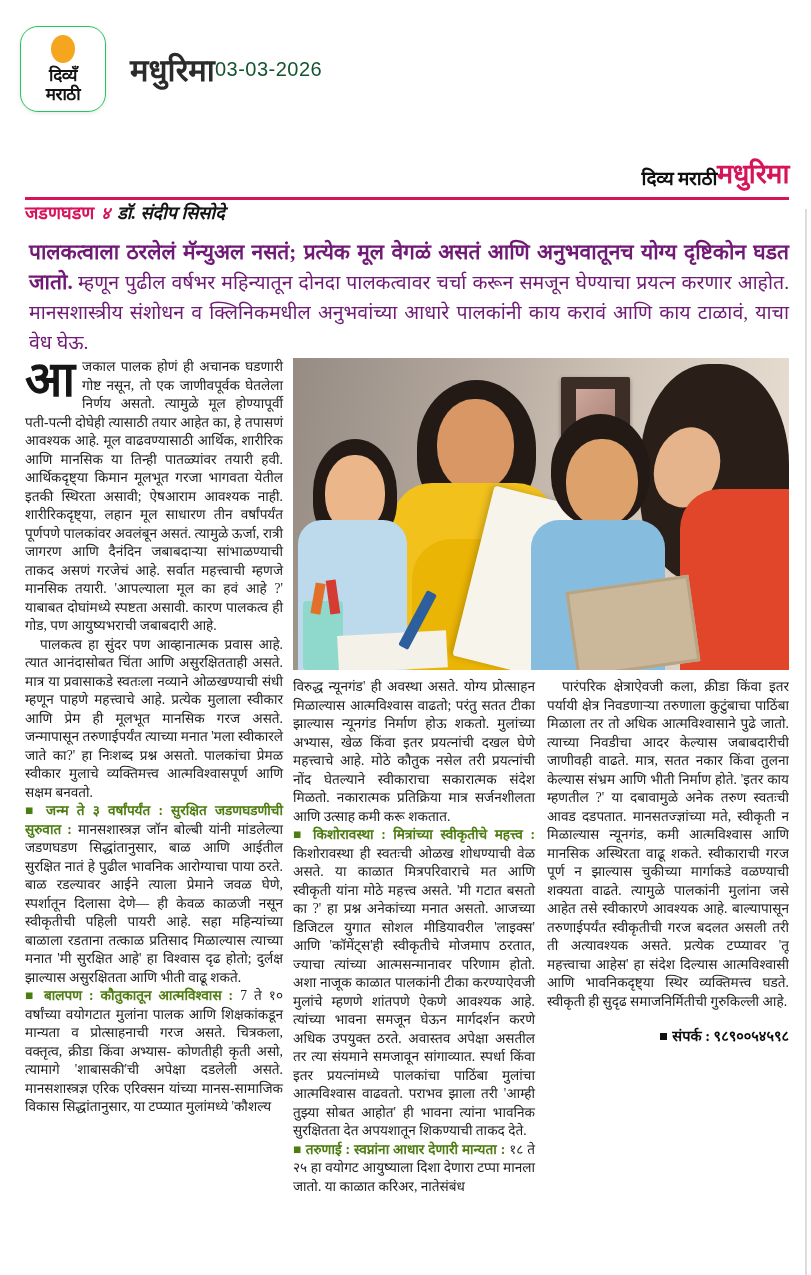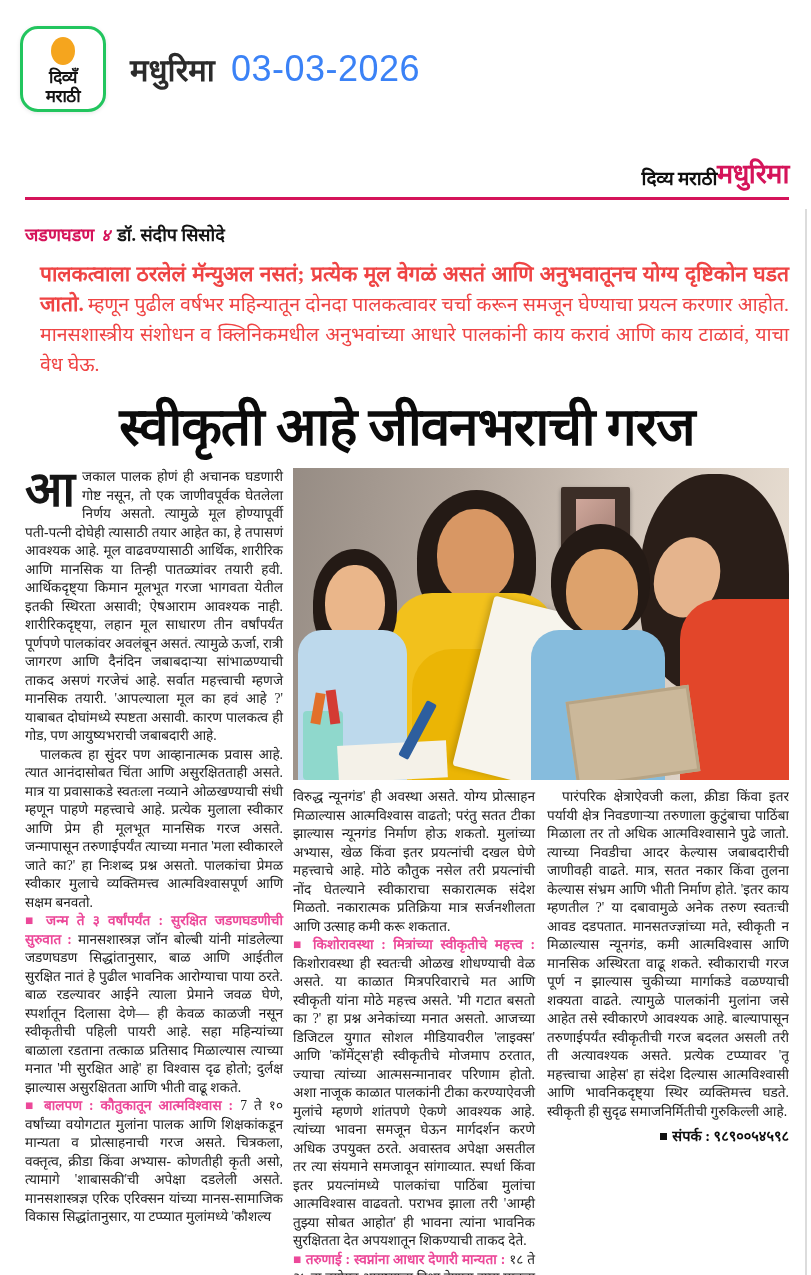--- a/index.html
+++ b/index.html
@@ -3,61 +3,61 @@
 <meta charset="utf-8">
 <style>
   html,body{margin:0;padding:0;}
   body{
     width:811px;height:1275px;overflow:hidden;background:#ffffff;
     font-family:"Liberation Serif", serif;color:#1c1c1c;position:relative;
   }
   
   .app-header{display:flex;align-items:center;padding:26px 0 14px 20px;background:#fff;}
   .logo-card{
-    width:86px;height:86px;border-radius:18px;background:#fff;border:3px solid #22c55e;
+    width:86px;height:86px;border-radius:18px;background:#fff;border:1px solid #22c55e;
     box-shadow:0 1px 4px rgba(0,0,0,.10);display:flex;flex-direction:column;align-items:center;
     justify-content:flex-start;padding-top:8px;box-sizing:border-box;cursor:pointer;
   }
   .logo-dot{width:24px;height:28px;border-radius:50%;background:#f5a51e;margin-bottom:3px;}
   .logo-t{font-family:"Liberation Sans",sans-serif;font-weight:800;font-size:17px;line-height:19px;color:#141414;letter-spacing:-.5px;}
   .app-title{font-family:"Liberation Sans",sans-serif;font-size:31px;font-weight:700;color:#2b2b2b;margin-left:24px;}
-  .app-date{font-family:"Liberation Sans",sans-serif;font-size:36px;font-weight:500;color:#3b82f6;margin-left:16px;letter-spacing:.5px;}
+  .app-date{font-family:"Liberation Sans",sans-serif;font-size:20px;font-weight:500;color:#14532d;margin-left:0;letter-spacing:.5px;}
   
   .page{padding:0 22px 0 25px;position:relative;}
   .page-edge{position:absolute;right:4px;top:55px;bottom:-1100px;width:2px;background:#dcdcdc;}
   .masthead{display:flex;justify-content:flex-end;align-items:flex-end;margin-top:28px;}
   .mh-left{font-size:19px;font-weight:900;color:#101010;letter-spacing:-.3px;}
   .mh-right{font-size:27px;font-weight:900;color:#d5145a;letter-spacing:-.5px;}
   .rule{height:3px;background:#d5145a;margin-top:6px;}
-  .kicker{margin-top:22px;display:flex;align-items:baseline;gap:7px;}
+  .kicker{display:flex;align-items:baseline;gap:7px;}
   .series{font-size:18px;font-weight:900;color:#d5145a;}
   .episode{font-size:17px;font-weight:700;font-style:italic;color:#d5145a;}
-  .author{font-size:18px;font-weight:900;color:#141414;}
-  .intro{margin:14px 0 0 15px;text-align:justify;line-height:29px;color:#ef4444;}
+  .author{font-size:18px;font-weight:900;color:#141414;font-style:italic;}
+  .intro{margin:14px 0 0 4px;text-align:justify;line-height:29px;color:#701a75;}
   .intro .lead{font-size:21px;font-weight:900;}
   .intro .rest{font-size:19.5px;font-weight:500;}
   .headline{
     margin:16px 0 10px 0;font-size:53px;line-height:62px;font-weight:900;color:#0b0b0b;
     text-align:center;letter-spacing:-1px;white-space:nowrap;
   }
   
   .article{display:flex;gap:10px;height:842px;overflow:hidden;}
   .col{text-align:justify;}
   .col1{width:258px;flex:none;}
   .rightpart{flex:1;display:flex;flex-direction:column;min-width:0;}
   .subcols{display:flex;gap:12px;flex:1;overflow:hidden;}
   .col2,.col3{flex:1;min-width:0;}
   .para{margin:0;font-size:13.6px;line-height:18.5px;color:#1d1d1d;}
   .para.indent{text-indent:15px;}
-  .shead{font-weight:900;color:#ec4899;}
+  .shead{font-weight:900;color:#4d7c0f;}
   .dropcap{
     float:left;font-size:49px;line-height:40px;font-weight:600;color:#161616;
     padding:2px 7px 0 0;
   }
-  .contact{margin-top:4px;text-align:right;font-weight:900;font-size:14.5px;color:#0e0e0e;}
+  .contact{margin-top:14px;text-align:right;font-weight:900;font-size:14.5px;color:#0e0e0e;}
   .sq{display:inline-block;width:7px;height:7px;background:#111;margin-right:5px;vertical-align:1px;}
   
   .photo{
     height:312px;flex:none;position:relative;overflow:hidden;margin-bottom:8px;
     background:linear-gradient(100deg,#968c84 0%,#b0a49a 30%,#cfc3b8 60%,#ece2d6 100%);
   }
   .ph{position:absolute;}
   .frame{left:54%;top:6%;width:14%;height:40%;background:#3c2e27;border-radius:2px;
     box-shadow:0 2px 4px rgba(0,0,0,.4);}
   .frame-inner{left:57%;top:10%;width:8%;height:30%;background:linear-gradient(135deg,#cfa79b,#8c6b61);}
@@ -109,21 +109,20 @@
 
   <div class="kicker">
     <span class="series">जडणघडण</span>
     <span class="episode">४</span>
     <span class="author">डॉ. संदीप सिसोदे</span>
   </div>
 
   <p class="intro"><span class="lead">पालकत्वाला ठरलेलं मॅन्युअल नसतं; प्रत्येक मूल वेगळं असतं आणि अनुभवातूनच योग्य दृष्टिकोन घडत जातो.</span>
     <span class="rest">म्हणून पुढील वर्षभर महिन्यातून दोनदा पालकत्वावर चर्चा करून समजून घेण्याचा प्रयत्न करणार आहोत. मानसशास्त्रीय संशोधन व क्लिनिकमधील अनुभवांच्या आधारे पालकांनी काय करावं आणि काय टाळावं, याचा वेध घेऊ.</span></p>
 
-  <h1 class="headline">स्वीकृती आहे जीवनभराची गरज</h1>
 
   <div class="article">
 
     <div class="col col1">
       <p class="para"><span class="dropcap">आ</span><span>जकाल पालक होणं ही अचानक घडणारी गोष्ट नसून, तो एक जाणीवपूर्वक घेतलेला निर्णय असतो. त्यामुळे मूल होण्यापूर्वी पती-पत्नी दोघेही त्यासाठी तयार आहेत का, हे तपासणं आवश्यक आहे. मूल वाढवण्यासाठी आर्थिक, शारीरिक आणि मानसिक या तिन्ही पातळ्यांवर तयारी हवी. आर्थिकदृष्ट्या किमान मूलभूत गरजा भागवता येतील इतकी स्थिरता असावी; ऐषआराम आवश्यक नाही. शारीरिकदृष्ट्या, लहान मूल साधारण तीन वर्षांपर्यंत पूर्णपणे पालकांवर अवलंबून असतं. त्यामुळे ऊर्जा, रात्री जागरण आणि दैनंदिन जबाबदाऱ्या सांभाळण्याची ताकद असणं गरजेचं आहे. सर्वात महत्त्वाची म्हणजे मानसिक तयारी. 'आपल्याला मूल का हवं आहे ?' याबाबत दोघांमध्ये स्पष्टता असावी. कारण पालकत्व ही गोड, पण आयुष्यभराची जबाबदारी आहे.</span></p>
       <p class="para indent">पालकत्व हा सुंदर पण आव्हानात्मक प्रवास आहे. त्यात आनंदासोबत चिंता आणि असुरक्षितताही असते. मात्र या प्रवासाकडे स्वतःला नव्याने ओळखण्याची संधी म्हणून पाहणे महत्त्वाचे आहे. प्रत्येक मुलाला स्वीकार आणि प्रेम ही मूलभूत मानसिक गरज असते. जन्मापासून तरुणाईपर्यंत त्याच्या मनात 'मला स्वीकारले जाते का?' हा निःशब्द प्रश्न असतो. पालकांचा प्रेमळ स्वीकार मुलाचे व्यक्तिमत्त्व आत्मविश्वासपूर्ण आणि सक्षम बनवतो.</p>
       <p class="para"><span class="shead">■ जन्म ते ३ वर्षांपर्यंत : सुरक्षित जडणघडणीची सुरुवात : </span><span>मानसशास्त्रज्ञ जॉन बोल्बी यांनी मांडलेल्या जडणघडण सिद्धांतानुसार, बाळ आणि आईतील सुरक्षित नातं हे पुढील भावनिक आरोग्याचा पाया ठरते. बाळ रडल्यावर आईने त्याला प्रेमाने जवळ घेणे, स्पर्शातून दिलासा देणे— ही केवळ काळजी नसून स्वीकृतीची पहिली पायरी आहे. सहा महिन्यांच्या बाळाला रडताना तत्काळ प्रतिसाद मिळाल्यास त्याच्या मनात 'मी सुरक्षित आहे' हा विश्वास दृढ होतो; दुर्लक्ष झाल्यास असुरक्षितता आणि भीती वाढू शकते.</span></p>
       <p class="para"><span class="shead">■ बालपण : कौतुकातून आत्मविश्वास : </span><span>7 ते १० वर्षांच्या वयोगटात मुलांना पालक आणि शिक्षकांकडून मान्यता व प्रोत्साहनाची गरज असते. चित्रकला, वक्तृत्व, क्रीडा किंवा अभ्यास- कोणतीही कृती असो, त्यामागे 'शाबासकी'ची अपेक्षा दडलेली असते. मानसशास्त्रज्ञ एरिक एरिक्सन यांच्या मानस-सामाजिक विकास सिद्धांतानुसार, या टप्प्यात मुलांमध्ये 'कौशल्य</span></p>
     </div>
 

